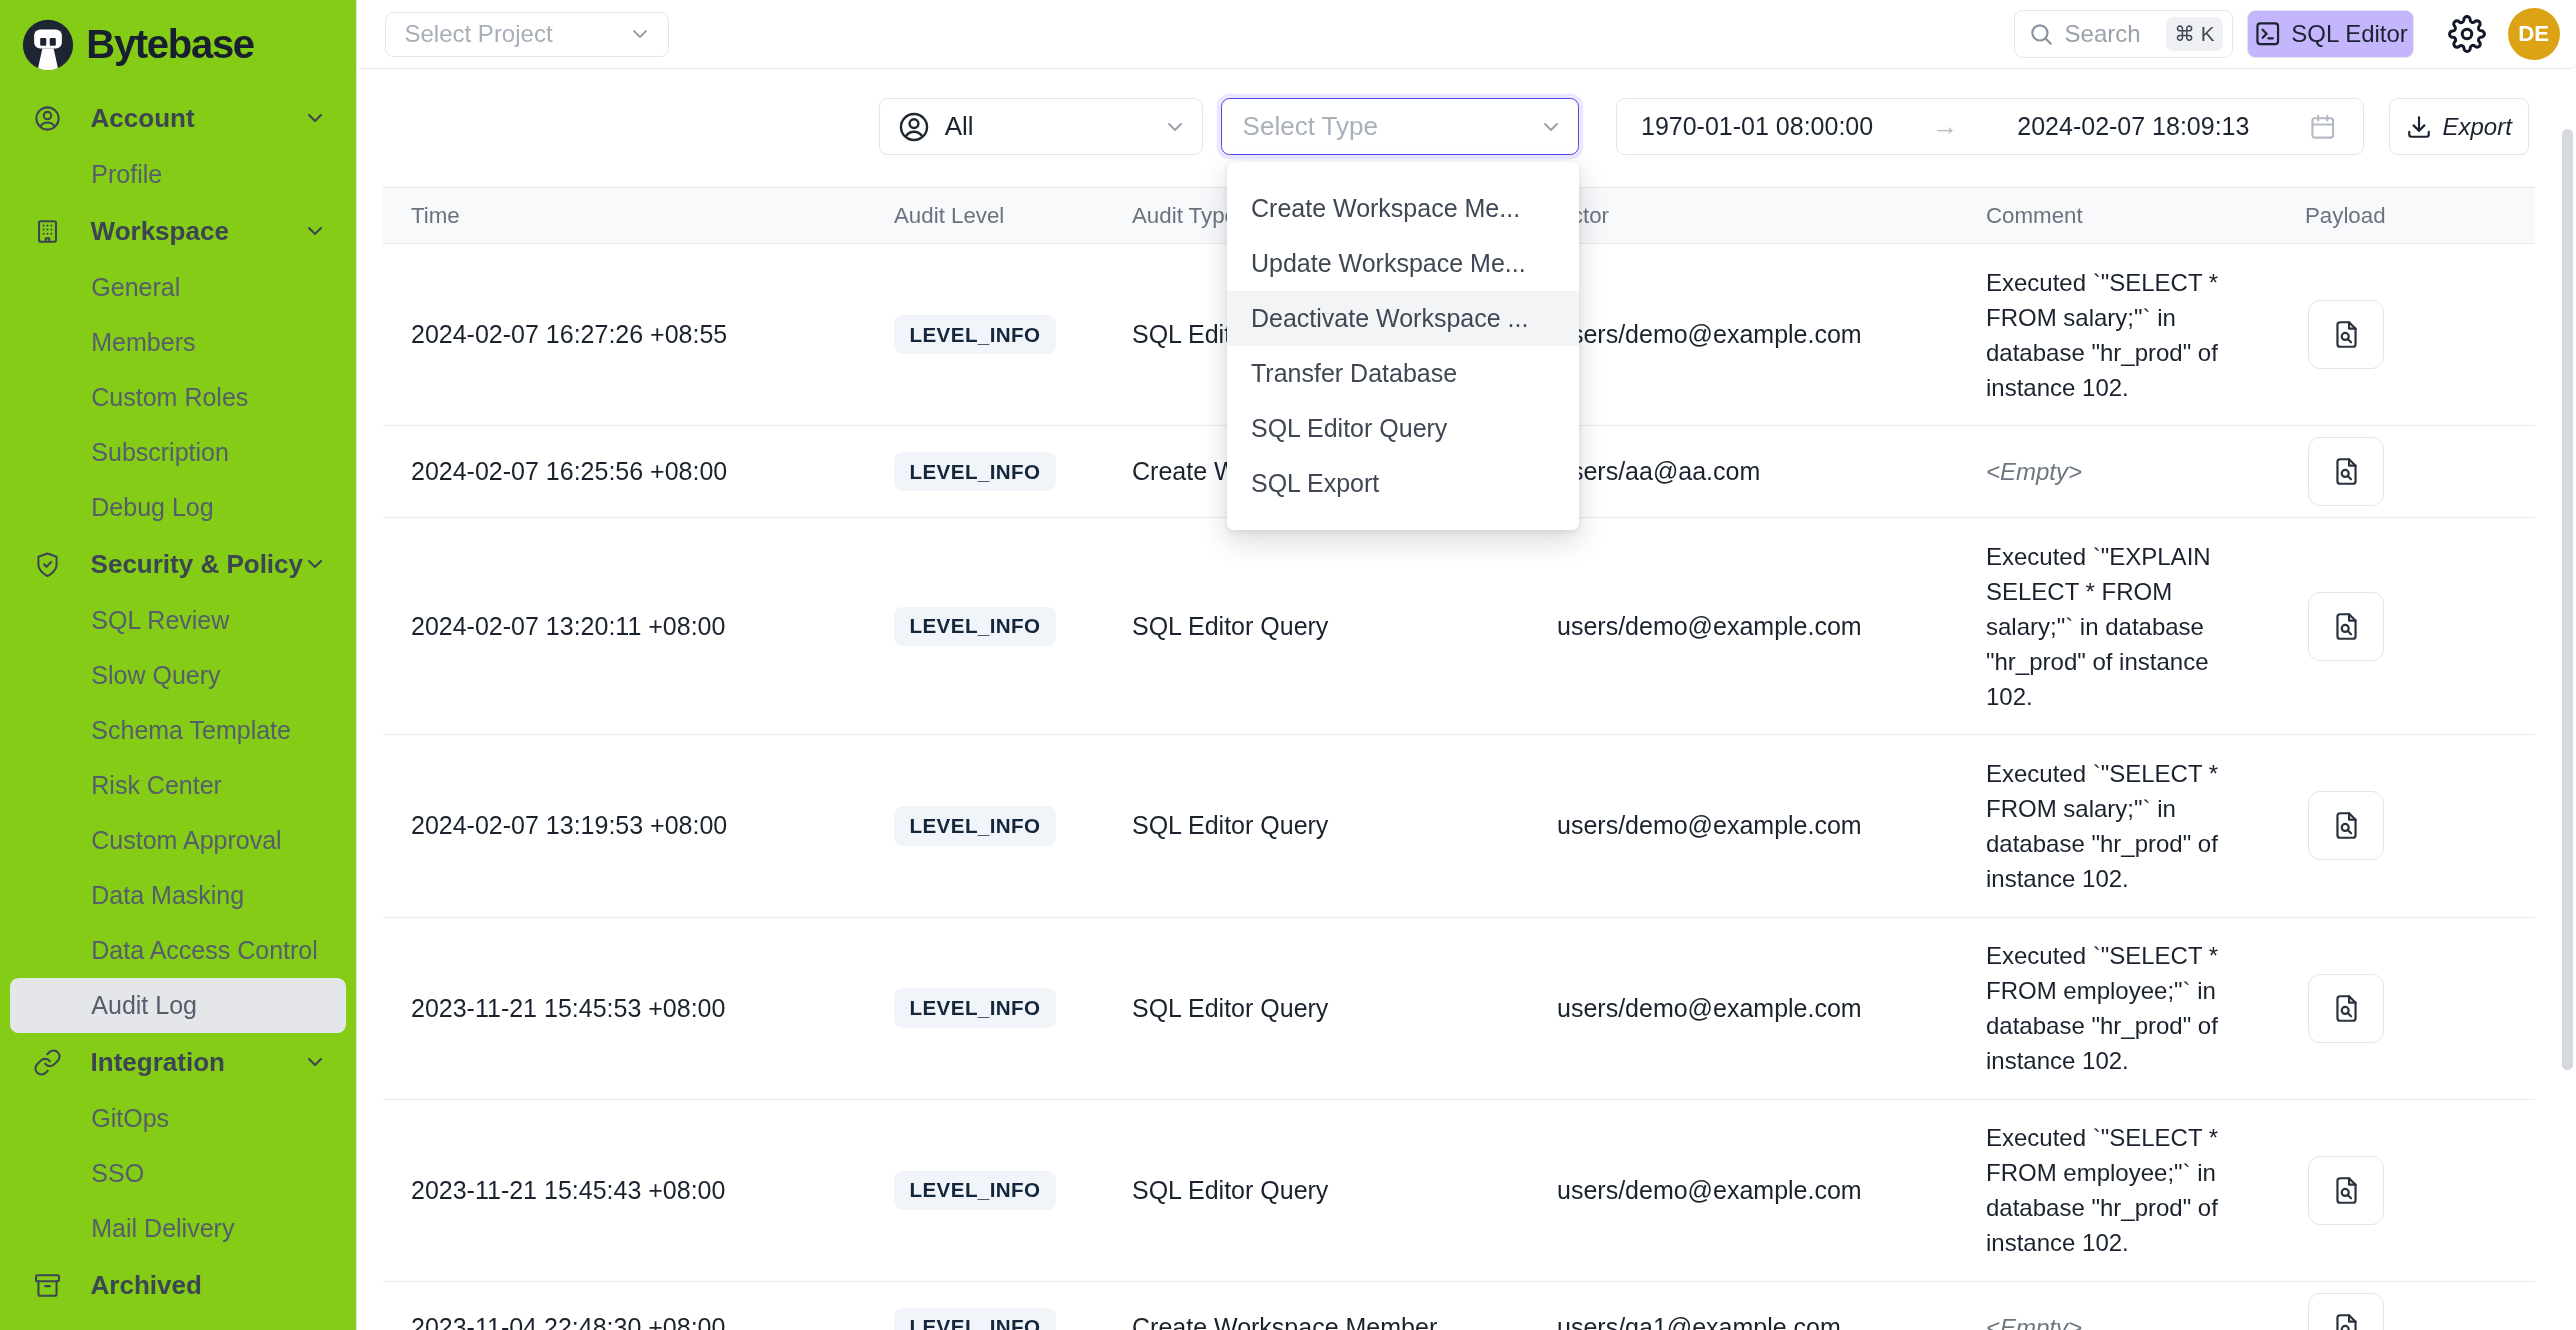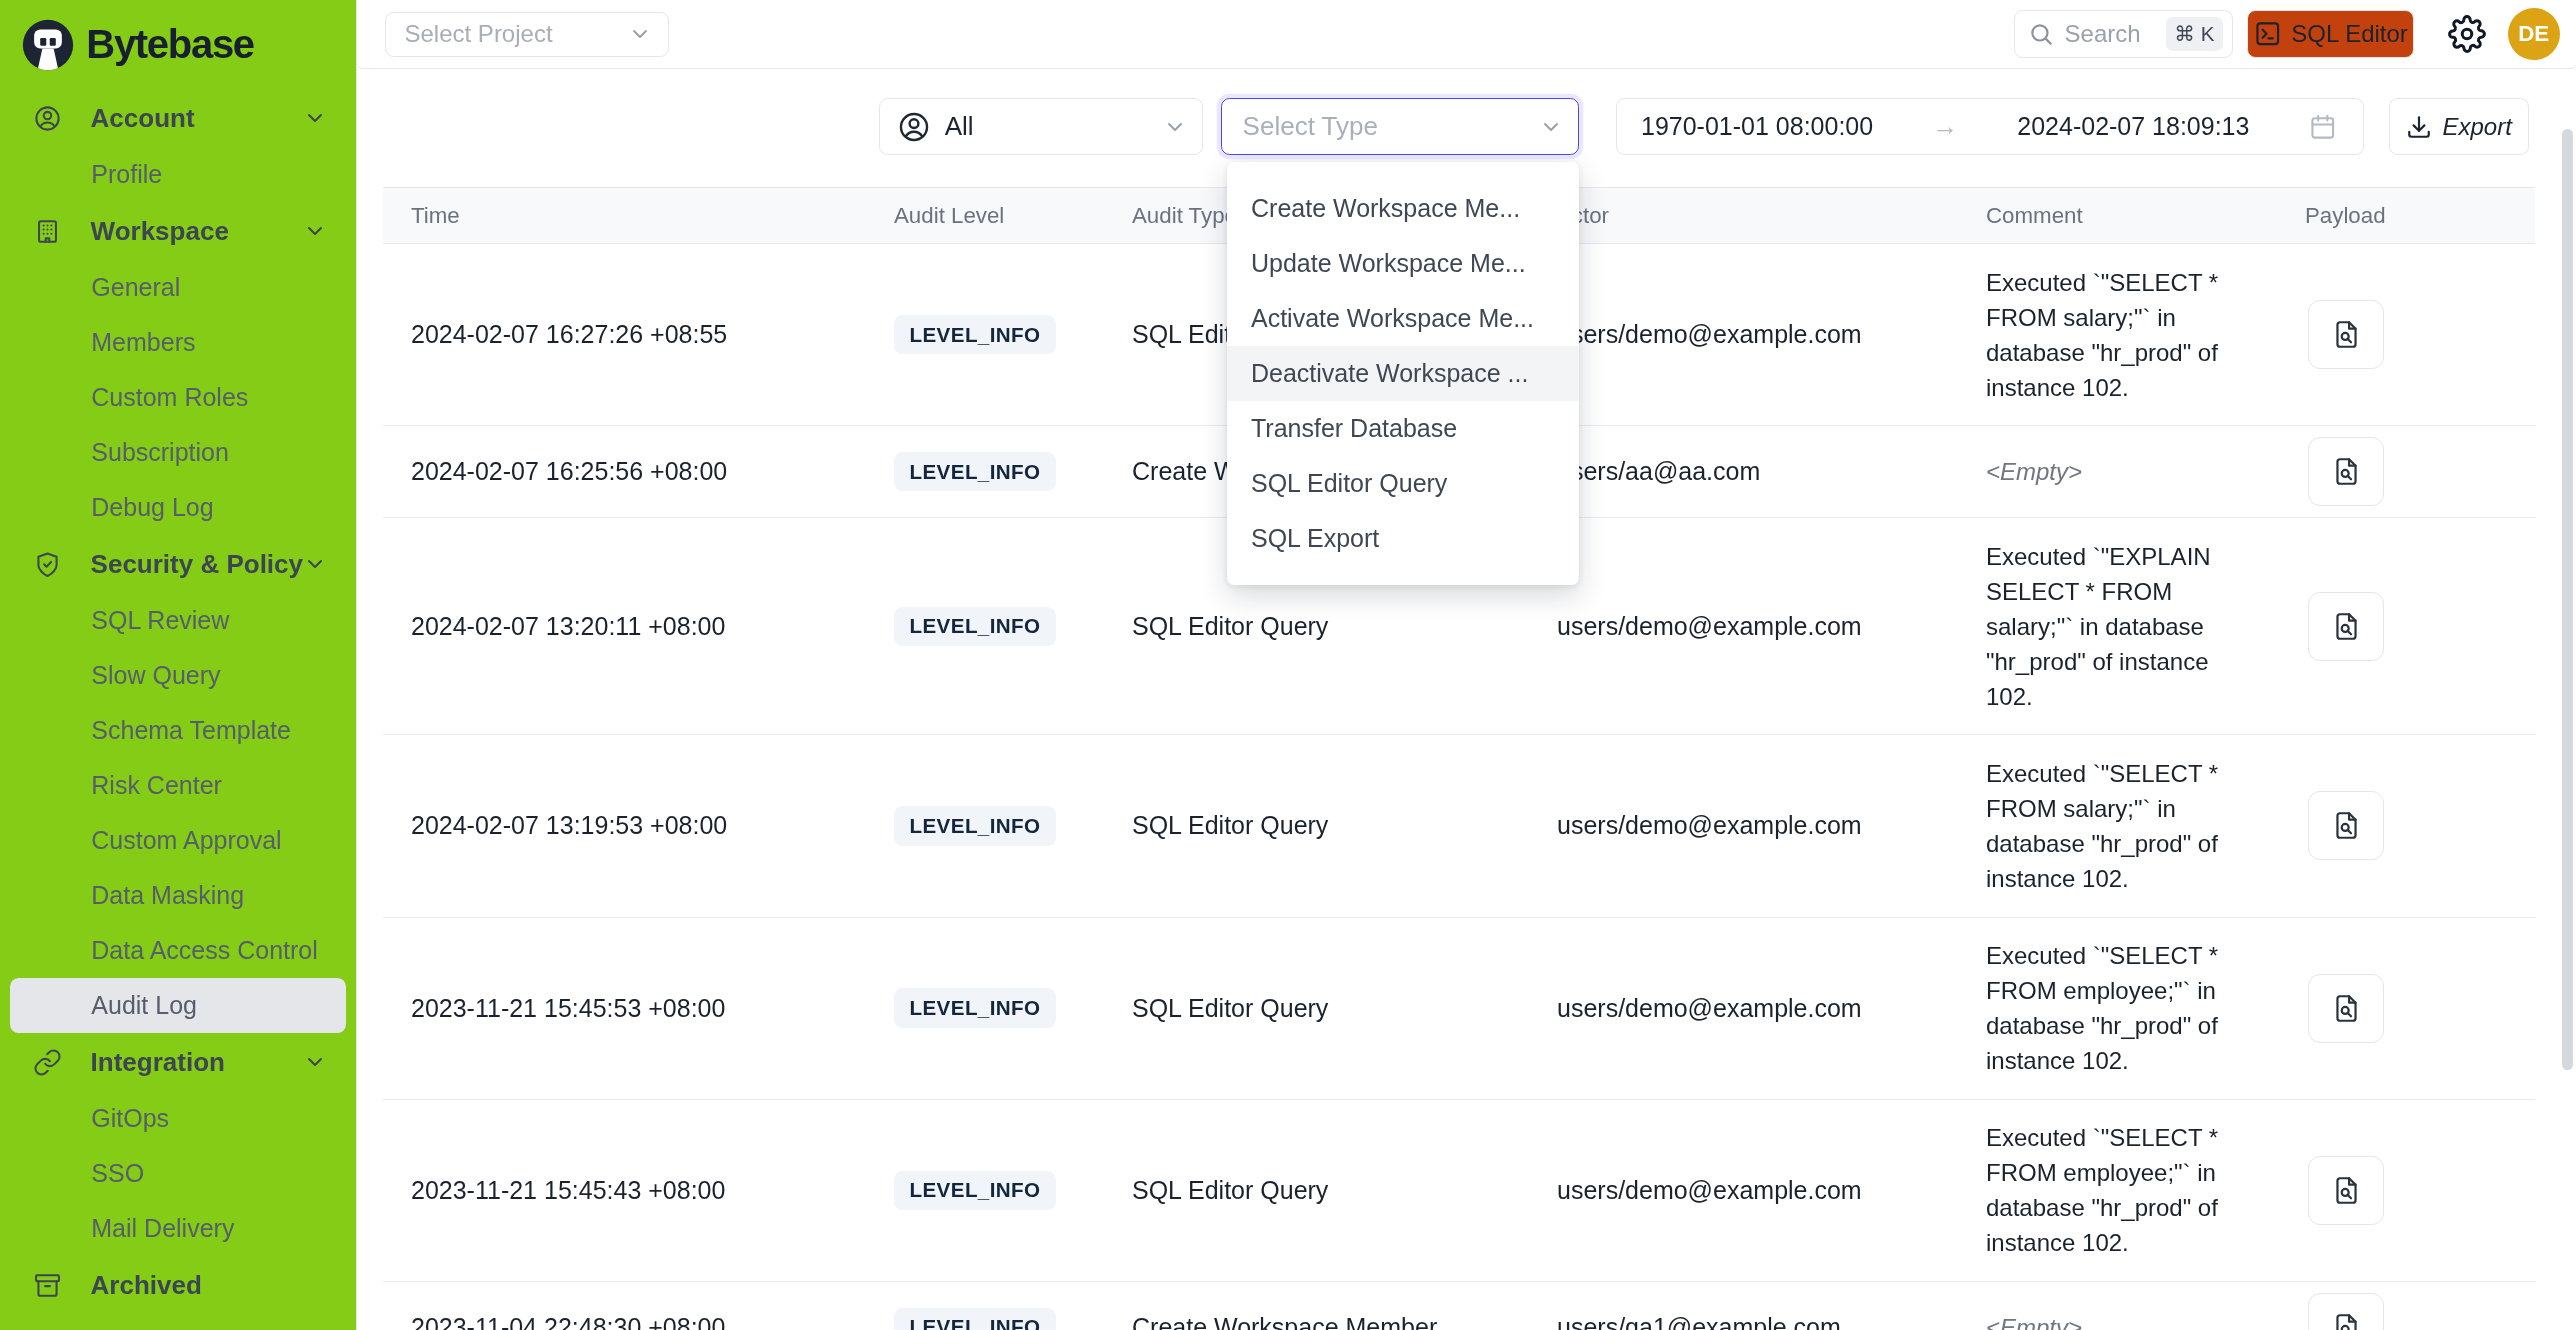--- a/index.html
+++ b/index.html
@@ -26,21 +26,21 @@
   .main{flex:1;position:relative;height:100%;box-sizing:border-box;}
 
   .topbar{height:69px;border-bottom:0.9px solid #e7e9ec;display:flex;align-items:center;box-sizing:border-box;border-radius:6px;}
   .select-project{margin-left:27.5px;width:284px;height:45px;border:0.9px solid #e3e6ea;border-radius:8.6px;display:flex;align-items:center;justify-content:space-between;padding:0 15.5px 0 19px;box-sizing:border-box;background:#fff;}
   .select-project .ph{font-size:24px;color:#a7aeb8;}
   .chev{width:24px;height:24px;display:inline-flex;color:#9aa1ab;}
   .search-box{margin-left:auto;width:219px;height:48px;border:0.9px solid #e3e6ea;border-radius:8.6px;display:flex;align-items:center;box-sizing:border-box;padding:0 8.6px 0 13.7px;margin-right:14.6px;background:#fff;}
   .search-box .icon{width:26px;height:26px;color:#8c939e;}
   .search-box .ph{font-size:24px;color:#9aa1ab;margin-left:10.3px;flex:1;}
   .kbd-chip{background:#eef0f3;border-radius:6.9px;font-size:20.6px;color:#404854;padding:5.2px 8.6px;white-space:nowrap;}
-  .sql-editor-btn{width:167px;height:48px;border:0.9px solid #e3e6ea;border-radius:8.6px;display:flex;align-items:center;justify-content:center;gap:10.3px;box-sizing:border-box;margin-right:34px;background:#c2410c;}
+  .sql-editor-btn{width:167px;height:48px;border:0.9px solid #e3e6ea;border-radius:8.6px;display:flex;align-items:center;justify-content:center;gap:10.3px;box-sizing:border-box;margin-right:34px;background:#c4b5fd;}
   .sql-editor-btn .icon{width:27.5px;height:27.5px;color:#1b2330;}
   .sql-editor-btn .lbl{font-size:24px;color:#1b2330;font-weight:500;}
   .gear-btn{width:38px;height:38px;color:#111827;margin-right:21.5px;display:inline-flex;}
   .avatar{width:52px;height:52px;border-radius:50%;display:flex;align-items:center;justify-content:center;font-size:22.3px;font-weight:bold;color:#fff;margin-right:16.3px;}
 
   
   .filterbar{position:relative;height:118px;}
   .fctrl{position:absolute;top:29px;height:57px;box-sizing:border-box;background:#fff;border:0.9px solid #e3e6ea;border-radius:8.6px;display:flex;align-items:center;}
   .all-select{left:522px;width:324px;padding:0 15.5px 0 17px;}
   .all-select .icon{width:34px;height:34px;color:#1f2732;}
@@ -455,21 +455,20 @@
                 </span>
               </div>
             </div>
           </div>
         </div>
     </div>
 
     <div class="type-menu">
         <div class="mi">Create Workspace Me...</div>
         <div class="mi">Update Workspace Me...</div>
-        <div class="mi">Activate Workspace Me...</div>
         <div class="mi hl">Deactivate Workspace ...</div>
         <div class="mi">Transfer Database</div>
         <div class="mi">SQL Editor Query</div>
         <div class="mi">SQL Export</div>
       </div>
 
   </div>
 
   <div class="scroll-thumb"></div>
 </div>

